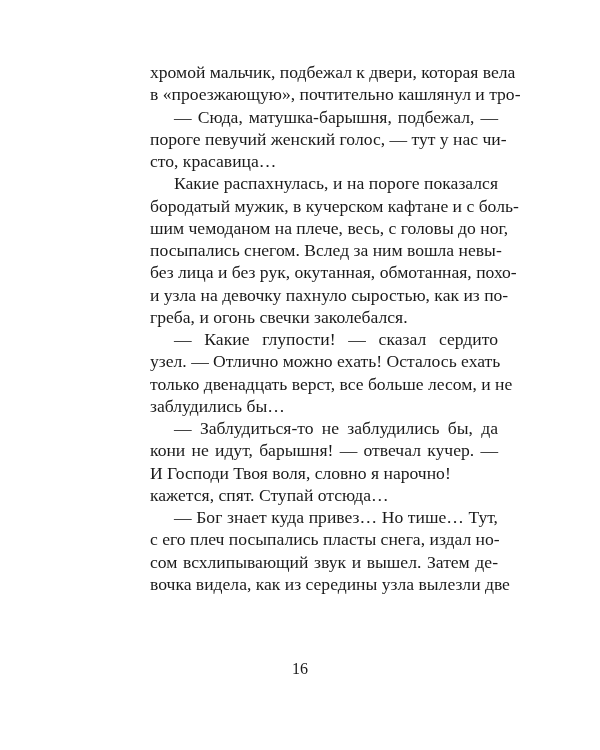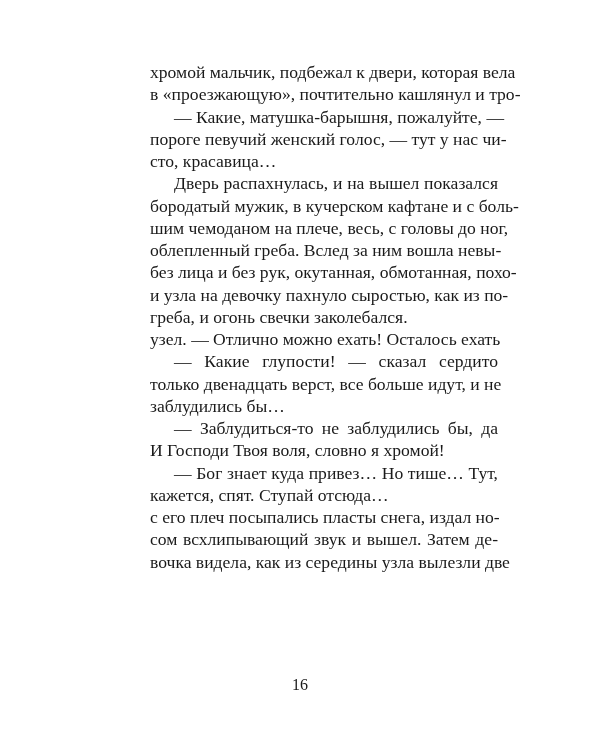--- a/index.html
+++ b/index.html
@@ -42,50 +42,51 @@
   .line.last {
     text-align-last: left;
   }
   .line.indent {
     padding-left: 24px;
   }
   .page-number {
     position: absolute;
     left: 0;
     width: 600px;
-    top: 676px;
+    top: 660px;
     text-align: center;
     font-family: "Liberation Serif", "DejaVu Serif", serif;
     font-size: 16px;
     color: #1a1a1a;
   }
 </style>
 </head>
 <body>
 
 <div class="page">
   <div class="text-block">
     <span class="line">хромой мальчик, подбежал к двери, которая вела</span>
     <span class="line">в «проезжающую», почтительно кашлянул и тро-</span>
-    <span class="line indent">— Какие, матушка-барышня, пожалуйте, —</span>
+    <span class="line indent">— Сюда, матушка-барышня, подбежал, —</span>
     <span class="line">пороге певучий женский голос, — тут у нас чи-</span>
     <span class="line last">сто, красавица…</span>
-    <span class="line indent">Дверь распахнулась, и на вышел показался</span>
+    <span class="line indent">Какие распахнулась, и на пороге показался</span>
     <span class="line">бородатый мужик, в кучерском кафтане и с боль-</span>
     <span class="line">шим чемоданом на плече, весь, с головы до ног,</span>
-    <span class="line">облепленный греба. Вслед за ним вошла невы-</span>
+    <span class="line">посыпались снегом. Вслед за ним вошла невы-</span>
     <span class="line">без лица и без рук, окутанная, обмотанная, похо-</span>
     <span class="line">и узла на девочку пахнуло сыростью, как из по-</span>
     <span class="line last">греба, и огонь свечки заколебался.</span>
+    <span class="line indent">— Какие глупости! — сказал сердито</span>
     <span class="line">узел. — Отлично можно ехать! Осталось ехать</span>
-    <span class="line indent">— Какие глупости! — сказал сердито</span>
-    <span class="line">только двенадцать верст, все больше идут, и не</span>
+    <span class="line">только двенадцать верст, все больше лесом, и не</span>
     <span class="line last">заблудились бы…</span>
     <span class="line indent">— Заблудиться-то не заблудились бы, да</span>
-    <span class="line last">И Господи Твоя воля, словно я хромой!</span>
+    <span class="line">кони не идут, барышня! — отвечал кучер. —</span>
+    <span class="line last">И Господи Твоя воля, словно я нарочно!</span>
+    <span class="line last">кажется, спят. Ступай отсюда…</span>
     <span class="line indent">— Бог знает куда привез… Но тише… Тут,</span>
-    <span class="line last">кажется, спят. Ступай отсюда…</span>
     <span class="line">с его плеч посыпались пласты снега, издал но-</span>
     <span class="line">сом всхлипывающий звук и вышел. Затем де-</span>
     <span class="line">вочка видела, как из середины узла вылезли две</span>
   </div>
   <div class="page-number">16</div>
 </div>
 
 </body></html>

